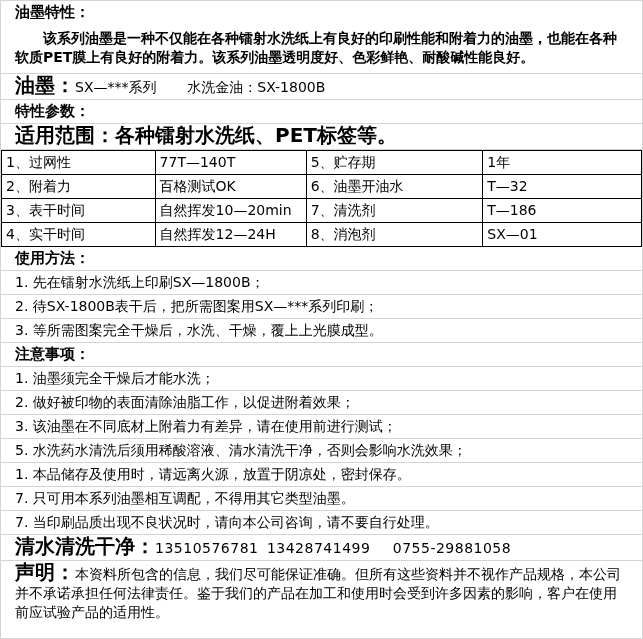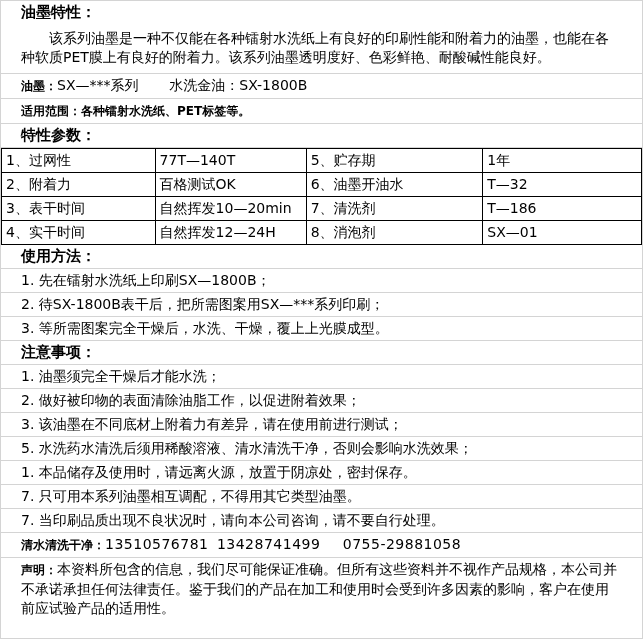--- a/index.html
+++ b/index.html
@@ -11,34 +11,35 @@
     font-size: 14px;
   }
   .page {
     width: 643px;
     min-height: 639px;
     border: 1px solid #d4d4d4;
     background: #ffffff;
   }
   .row {
     border-bottom: 1px solid #d4d4d4;
-    padding: 2px 20px;
+    padding: 2px 14px;
     line-height: 19px;
   }
   .row:last-child { border-bottom: none; }
   .heading {
     font-weight: bold;
     font-size: 15px;
   }
   .para {
     text-indent: 2em;
     margin-top: 7px;
     margin-bottom: 4px;
+    font-weight: bold;
   }
-  .bold { font-weight: bold; font-size: 12px; }
+  .bold { font-weight: bold; font-size: 20px; }
   .gap { display: inline-block; width: 2.2em; }
   table.params {
     width: 100%;
     border-collapse: collapse;
     table-layout: fixed;
   }
   table.params td {
     border: 1px solid #000000;
     padding: 2px 4px;
     height: 22px;
@@ -63,25 +64,25 @@
   <div class="row">
     <div class="heading">油墨特性：</div>
     <div class="para">该系列油墨是一种不仅能在各种镭射水洗纸上有良好的印刷性能和附着力的油墨，也能在各种软质PET膜上有良好的附着力。该系列油墨透明度好、色彩鲜艳、耐酸碱性能良好。</div>
   </div>
 
   <div class="row">
     <span class="bold">油墨：</span><span>SX—***系列</span><span class="gap"></span><span>水洗金油：</span><span>SX-1800B</span>
   </div>
 
   <div class="row">
-    <span class="bold">适用范围：各种镭射水洗纸、PET标签等。</span>
+    <span class="heading">特性参数：</span>
   </div>
 
   <div class="row">
-    <span class="heading">特性参数：</span>
+    <span class="bold">适用范围：各种镭射水洗纸、PET标签等。</span>
   </div>
 
   <div class="row params-row-wrap">
     <table class="params">
       <colgroup>
           <col class="c1">
           <col class="c2">
           <col class="c3">
           <col class="c4">
         </colgroup>

